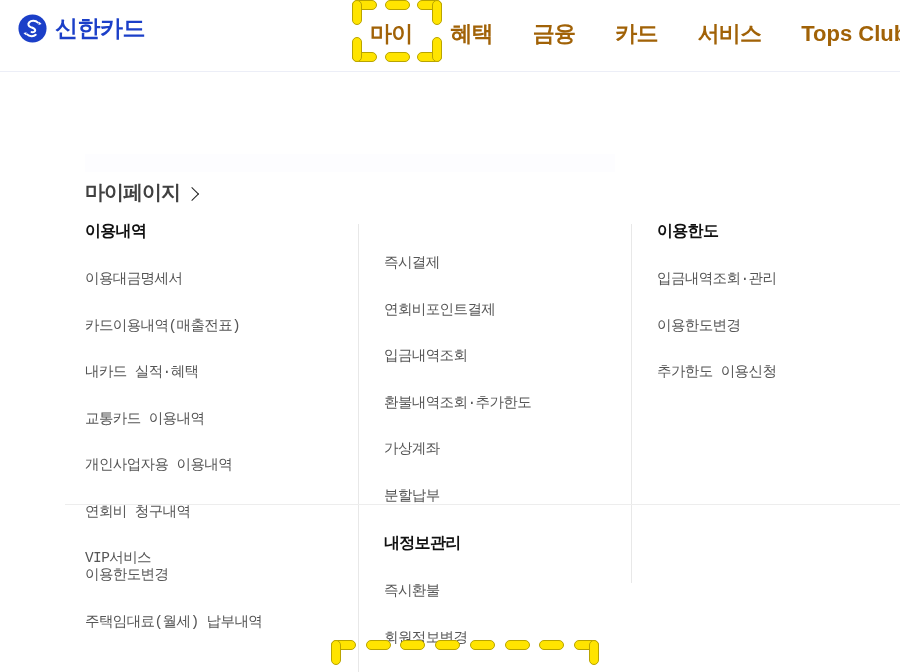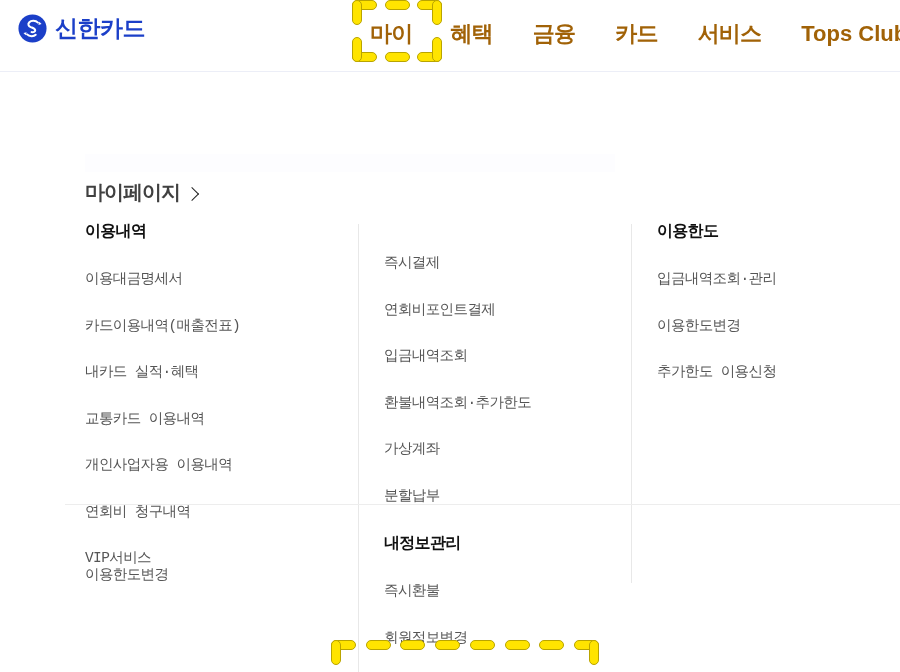--- a/index.html
+++ b/index.html
@@ -285,20 +285,21 @@
 
   </div>
 
   <div class="hr"></div>
 
   <div class="section" id="section-bottom">
 
     <div class="col">
       <ul class="col-list">
         <li>이용한도변경</li>
+        <li>주택임대료(월세) 납부내역</li>
       </ul>
     </div>
 
     <div class="col">
       <h3 class="col-title">내정보관리</h3>
       <ul class="col-list">
         <li>즉시환불</li>
         <li>회원정보변경</li>
         <li>카드해지</li>
         <li>결제정보(결제일·계좌·명세서)</li>

